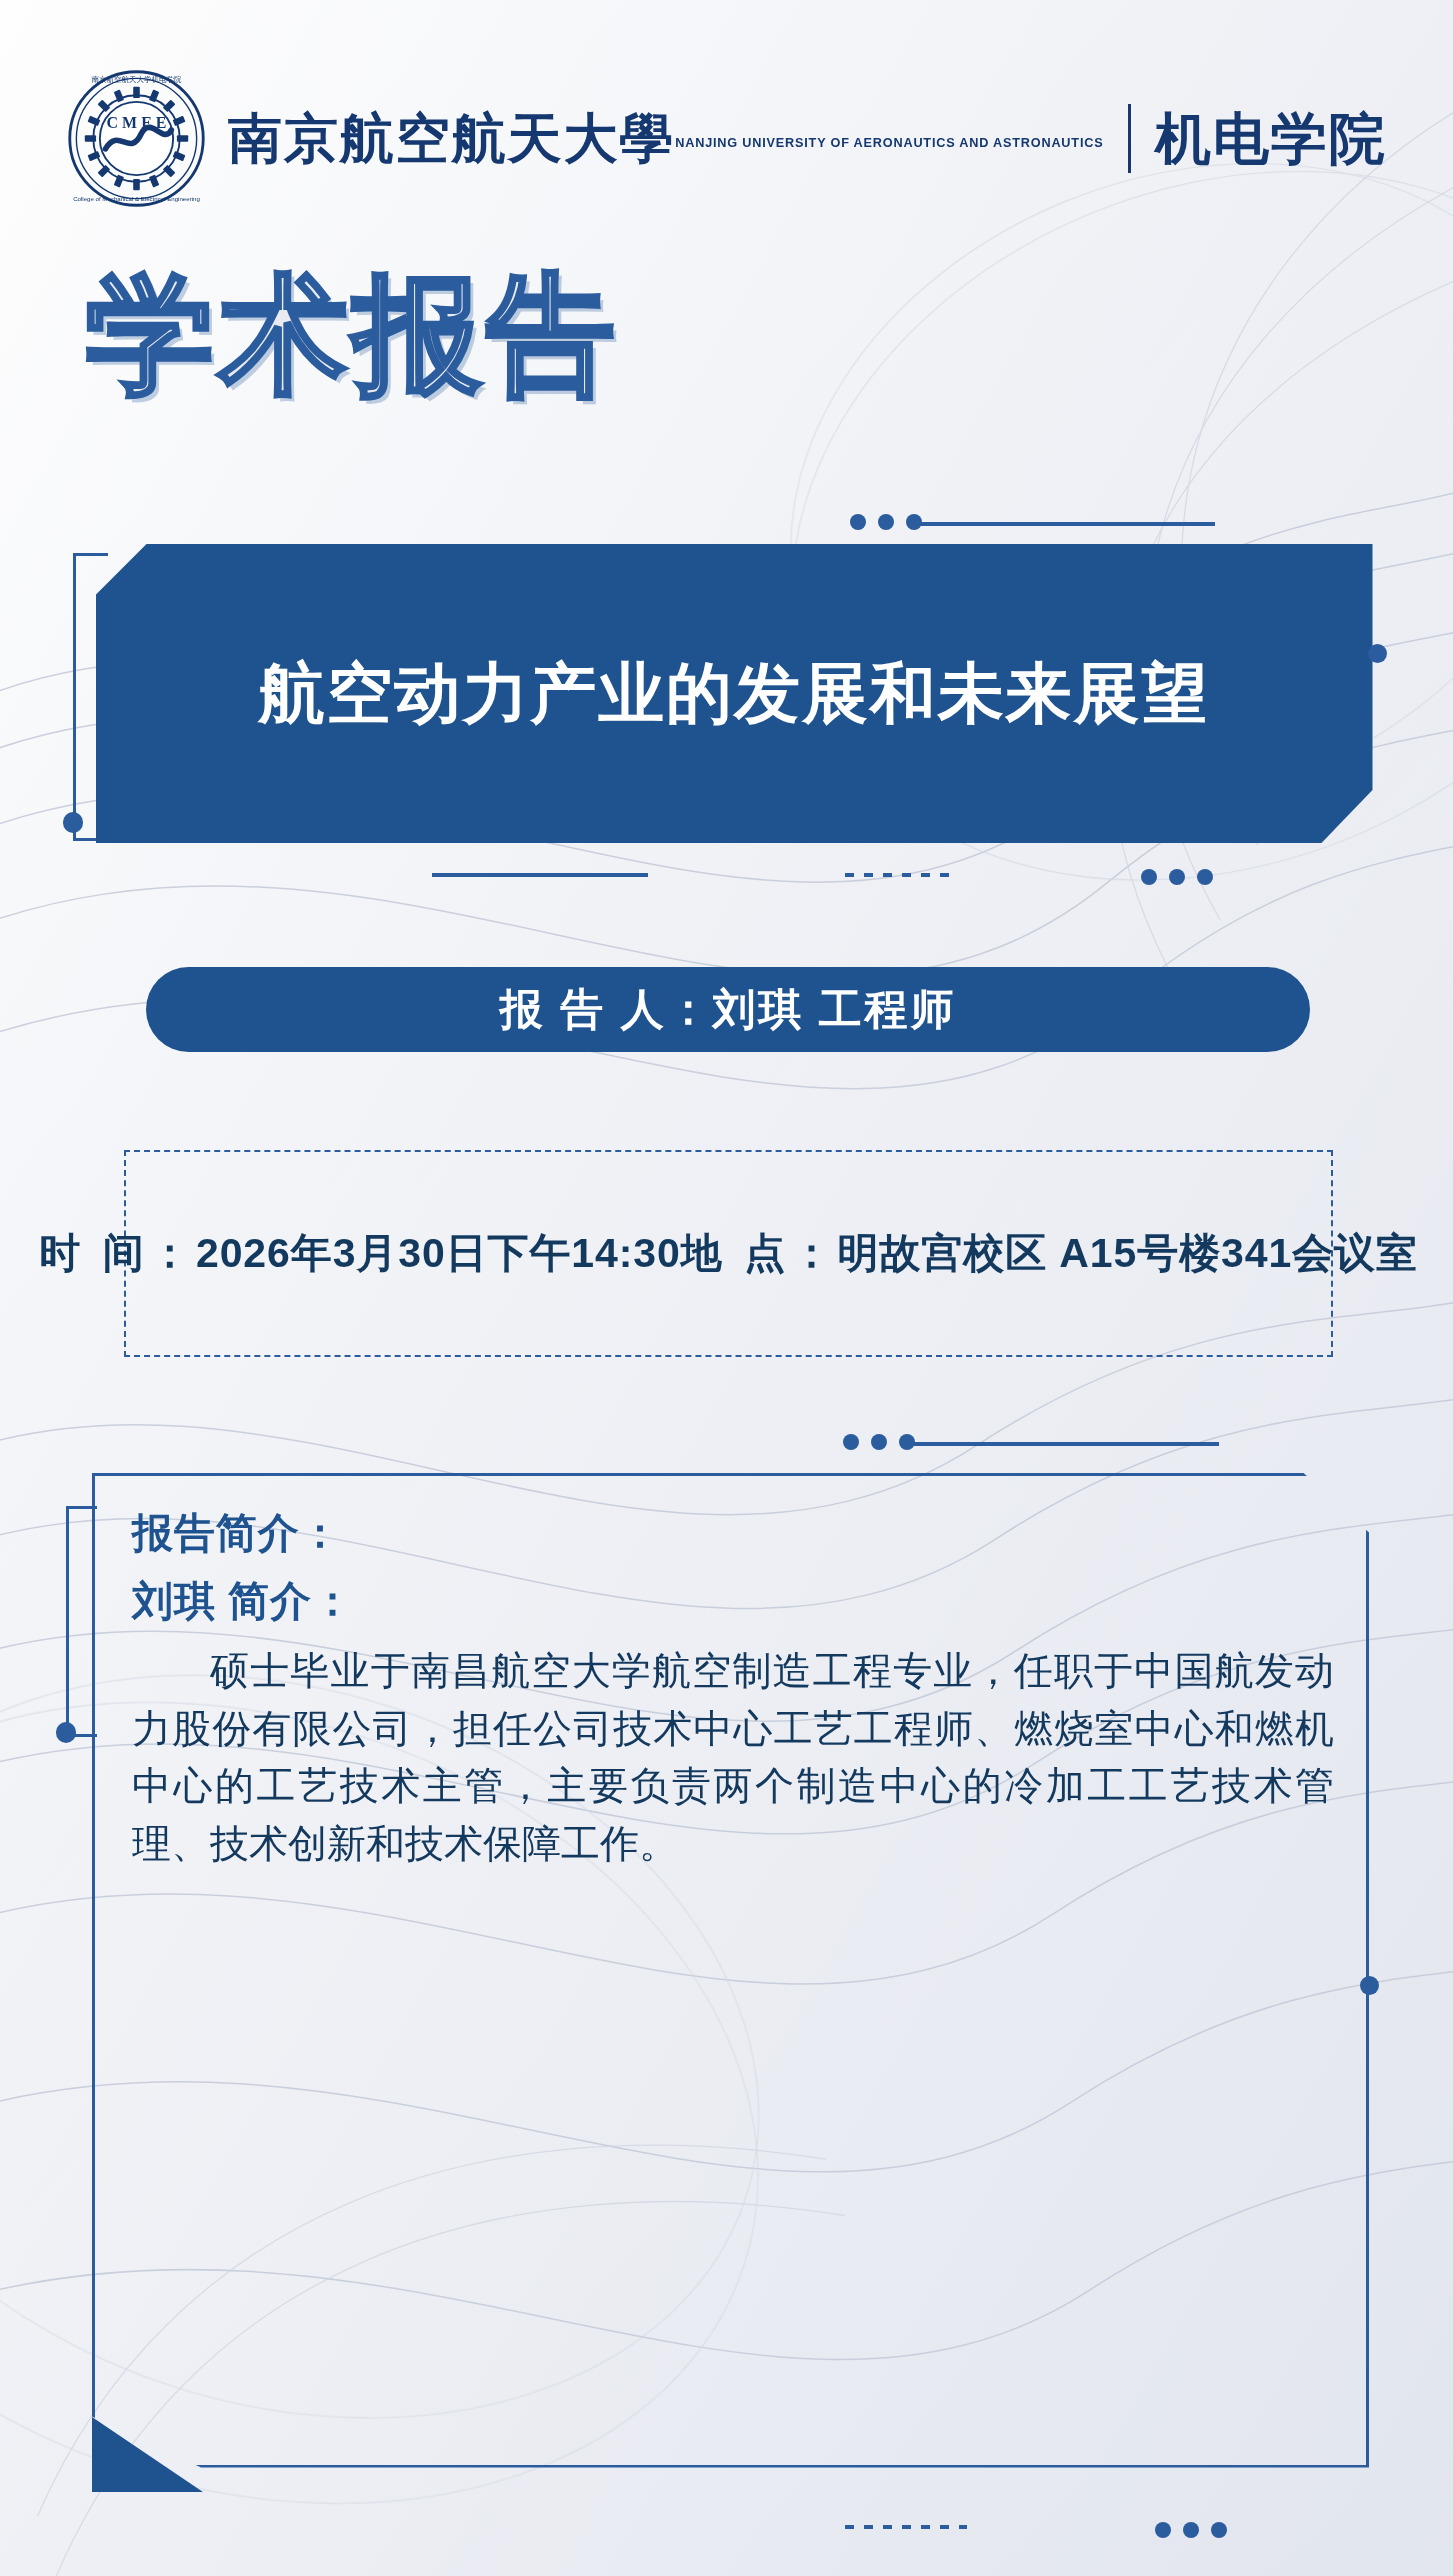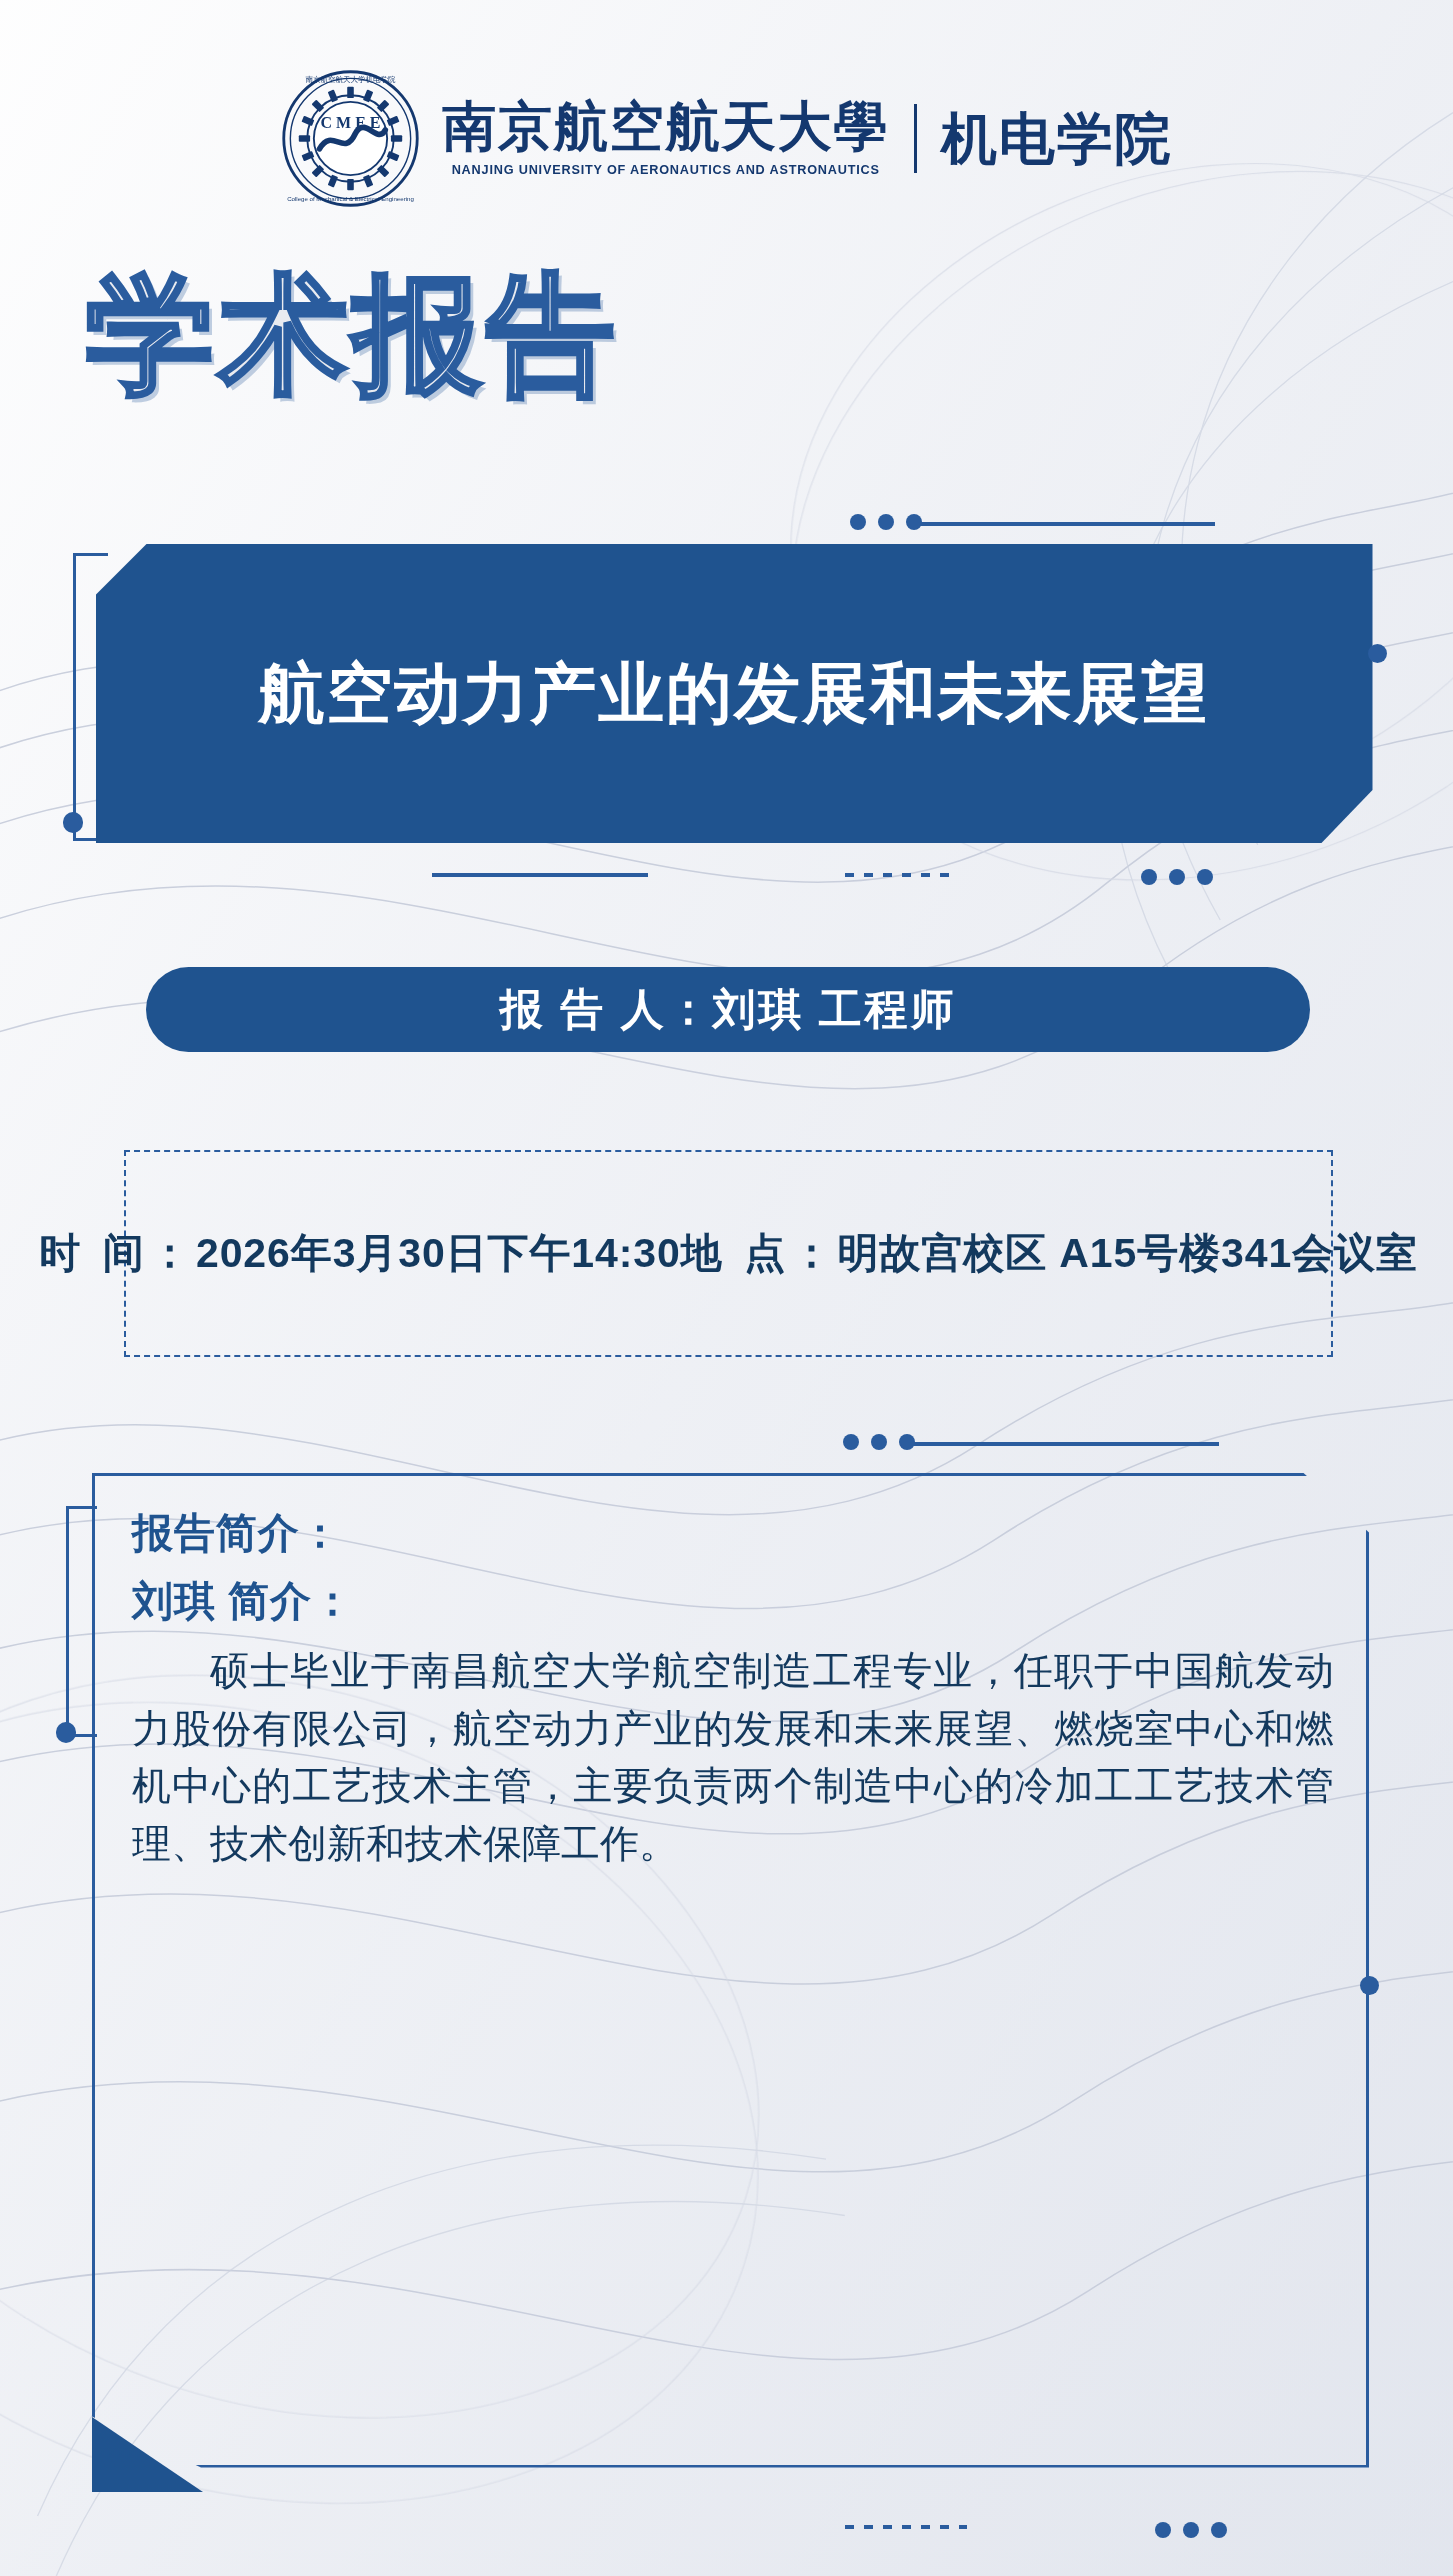--- a/index.html
+++ b/index.html
@@ -66,21 +66,21 @@
     line-height: 1;
   }
   .univ-en {
     font-size: 12.7px;
     letter-spacing: 0.8px;
     color: #14386f;
     font-weight: bold;
     margin-top: 9px;
     text-align: center;
   }
-  .univ-col { display: flex; flex-direction: column; align-items: center; }
+  .univ-col { display: flex; flex-direction: row; align-items: center; }
   .divider-v {
     width: 2.8px;
     height: 69px;
     background: #14386f;
     margin: 0 24.4px;
   }
   .school-cn {
     font-family: "Liberation Serif", "DejaVu Serif", serif;
     font-weight: bold;
     font-size: 56px;
@@ -429,21 +429,21 @@
   <div class="abs-wrap">
     <div class="abs-left-bracket"></div>
     <div class="bracket-dot" style="left:-10.3px; top:272px;"></div>
     <div class="abs-frame"></div>
     <div class="abs-corner"></div>
     <div class="bracket-dot" style="right:13px; top:526px; width:19px; height:19px;"></div>
 
     <div class="abs-content">
       <div class="abs-h">报告简介：</div>
       <div class="abs-h">刘琪 简介：</div>
-      <p class="abs-p tight">硕士毕业于南昌航空大学航空制造工程专业，任职于中国航发动力股份有限公司，航空动力产业的发展和未来展望、燃烧室中心和燃机中心的工艺技术主管，主要负责两个制造中心的冷加工工艺技术管理、技术创新和技术保障工作。</p>
+      <p class="abs-p tight">硕士毕业于南昌航空大学航空制造工程专业，任职于中国航发动力股份有限公司，担任公司技术中心工艺工程师、燃烧室中心和燃机中心的工艺技术主管，主要负责两个制造中心的冷加工工艺技术管理、技术创新和技术保障工作。</p>
     </div>
   </div>
 
   <div class="dashline" style="top:2525px; left:845px; width:122px;"></div>
   <div class="bottom-dots" style="top:2522px; left:1155px;">
     <i></i>
       <i></i>
       <i></i>
   </div>
 

